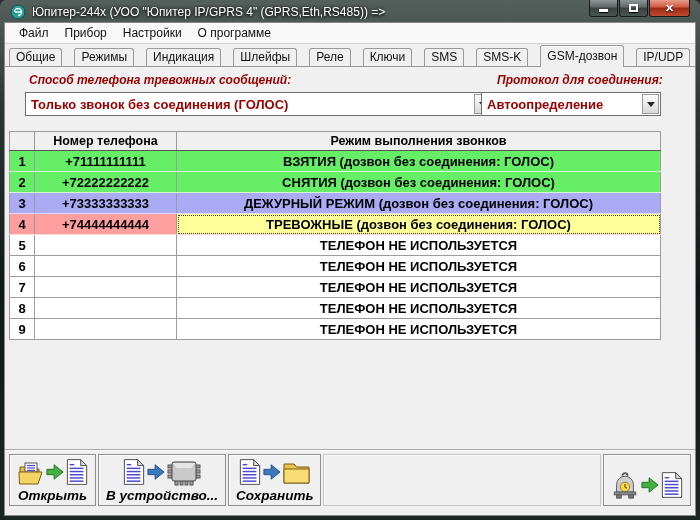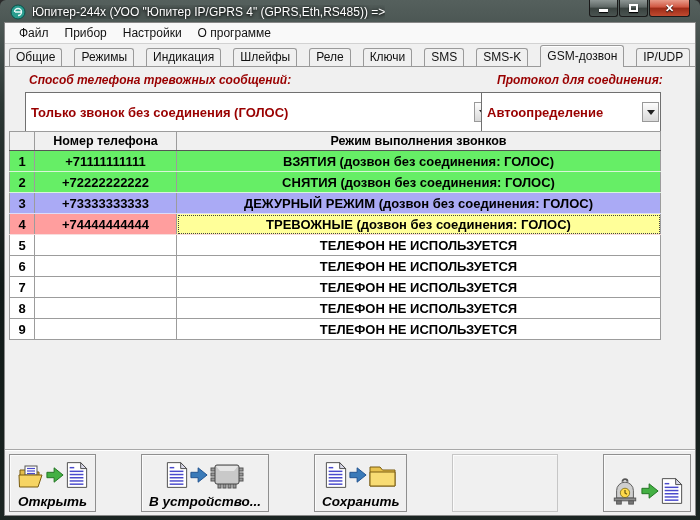--- a/index.html
+++ b/index.html
@@ -35,21 +35,21 @@
   .tab { font-size:12px; color:#111; background:#f0f0f0; border:1px solid #9a9a9a; border-bottom:none;
          border-radius:3px 3px 0 0; padding:0 6px; height:18px; line-height:17px;
          margin-right:12px; white-space:nowrap; cursor:default; position:relative; z-index:1; }
   .tab.active { height:22px; line-height:20px; margin-bottom:-1px; z-index:3;
                 box-shadow:inset 0 1px 0 #fff; }
   
   .tab-page { flex:1; position:relative; border-top:1px solid #9a9a9a; background:#f0f0f0; }
   .setting-label { position:absolute; top:6px; font-size:12px; font-weight:bold; font-style:italic;
                    color:#990000; white-space:nowrap; }
   .lbl-left { left:24px; } .lbl-right { left:492px; }
-  .combo { position:absolute; top:25px; height:40px; background:#fff; border:1px solid #707070;
+  .combo { position:absolute; top:25px; height:24px; background:#fff; border:1px solid #707070;
            display:flex; align-items:center; cursor:default; }
   .combo-left { left:20px; width:468px; } .combo-right { left:476px; width:180px; }
   .combo-text { flex:1; padding:0 5px; font-size:13px; font-weight:bold; color:#990000;
                 white-space:nowrap; overflow:hidden; }
   .combo-btn { width:17px; height:20px; margin-right:1px; border:1px solid #999;
                background:linear-gradient(180deg,#fdfdfd,#d9d9d9); display:flex;
                align-items:center; justify-content:center; }
   .arr-down { width:0; height:0; border:4px solid transparent; border-top:5px solid #222;
               margin-top:5px; }
   
@@ -61,21 +61,21 @@
                     border:1px solid #9c9c9c; border-bottom:1px solid #555; text-align:center; }
   .phone-table td { height:21px; font-size:13px; font-weight:bold; text-align:center;
                     border:1px solid #9c9c9c; white-space:nowrap; overflow:hidden; color:#000; }
   tr.green td  { background:#66ee66; border-top-color:#d9f5d9; border-bottom-color:#d9f5d9; }
   tr.blue td   { background:#aaaaf5; border-top-color:#dcdcf8; border-bottom-color:#dcdcf8; }
   tr.alarm td  { background:#ff9e9e; border-top-color:#f8dcdc; border-bottom-color:#f8dcdc; }
   tr.alarm td.c-mode { background:#ffff99; outline:1px dotted #444; outline-offset:-2px;margin-left:12px; }
   tr.unused td { background:#ffffff; }
   
   .toolbar { height:66px; background:#f0f0f0; border-top:1px solid #a8a8a8;
-             box-shadow:inset 0 1px 0 #fff; display:flex; align-items:stretch; padding:4px 4px 3px;gap:43px; }
+             box-shadow:inset 0 1px 0 #fff; display:flex; align-items:stretch; padding:4px 4px 9px; }
   .tbtn { border:1px solid #8f8f8f; background:#f0f0f0; box-shadow:inset 1px 1px 0 #fbfbfb;
           display:flex; flex-direction:column; align-items:center; justify-content:flex-end;
           padding:2px 7px 1px; margin-right:2px; cursor:default; }
   .tbtn-label { font-size:13.5px; font-weight:bold; font-style:italic; color:#000;
                 white-space:nowrap; line-height:17px; }
   .icon-row { display:flex; align-items:center; gap:2px; height:38px; }
   .tspacer { flex:1; border:1px solid #c6c6c6; box-shadow:inset 1px 1px 0 #fbfbfb; margin-right:2px; }
 </style>
 </head>
 <body>

